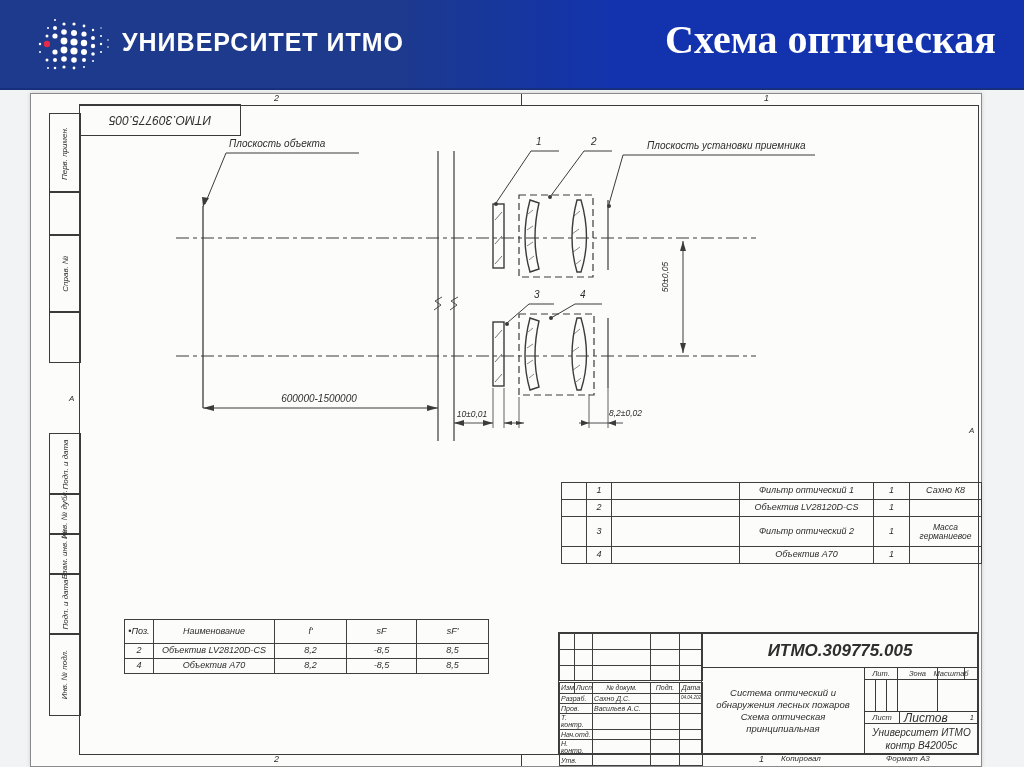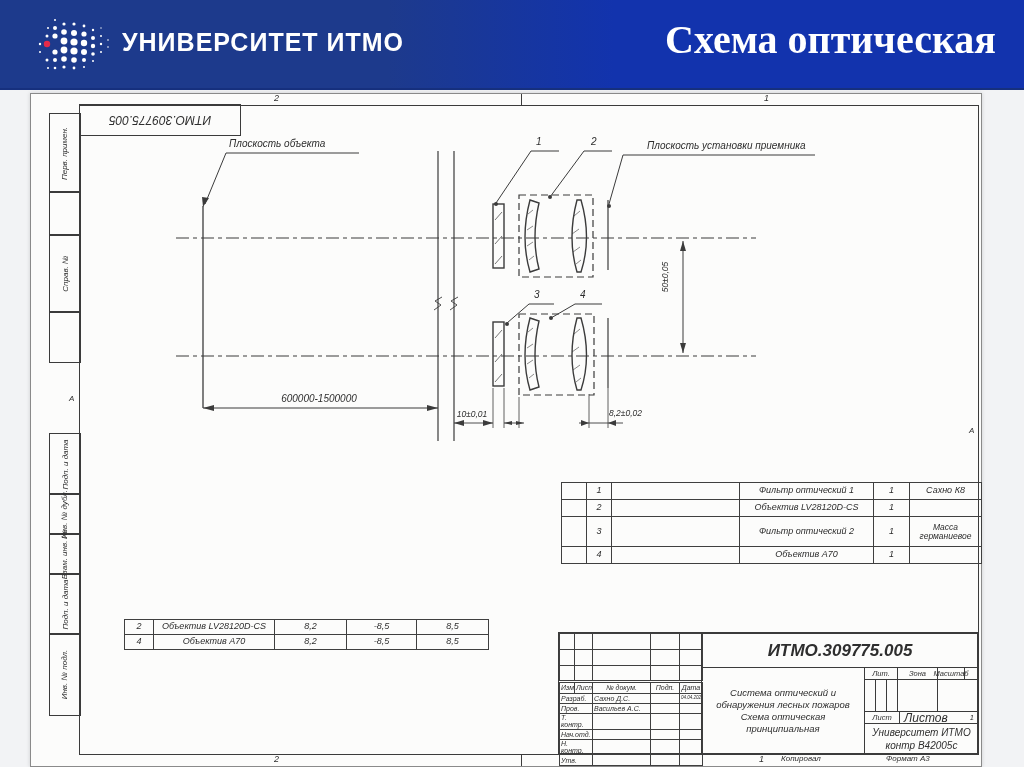--- a/index.html
+++ b/index.html
@@ -257,20 +257,27 @@
 
   <table class="gost abs" style="left:93px;top:525px;width:364px;border:1.5px solid #3b3b3b">
     <colgroup>
         <col style="width:29px">
         <col style="width:121px">
         <col style="width:72px">
         <col style="width:70px">
         <col style="width:72px">
       </colgroup>
     <tbody>
+        <tr style="height:24px;font-size:9px">
+      <td>•Поз.</td>
+      <td>Наименование</td>
+      <td>f'</td>
+      <td>sF</td>
+      <td>sF'</td>
+    </tr>
     <tr style="height:15px;font-size:9px">
       <td>2</td>
           <td>Объектив LV28120D-CS</td>
       <td>8,2</td>
           <td>-8,5</td>
       <td>8,5</td>
     </tr>
     <tr style="height:15px;font-size:9px">
       <td>4</td>
           <td>Объектив А70</td>

